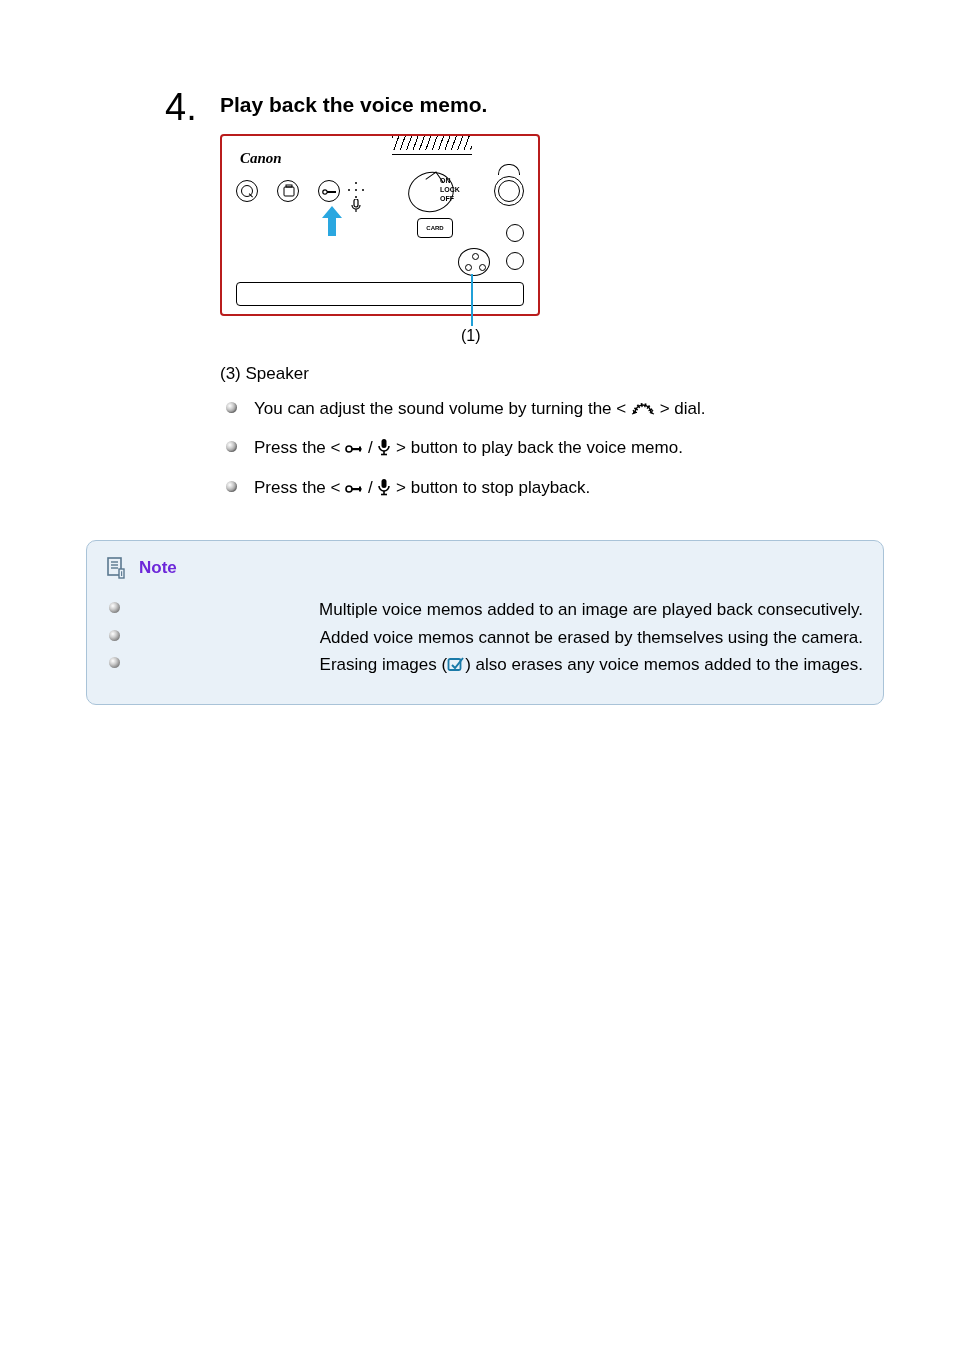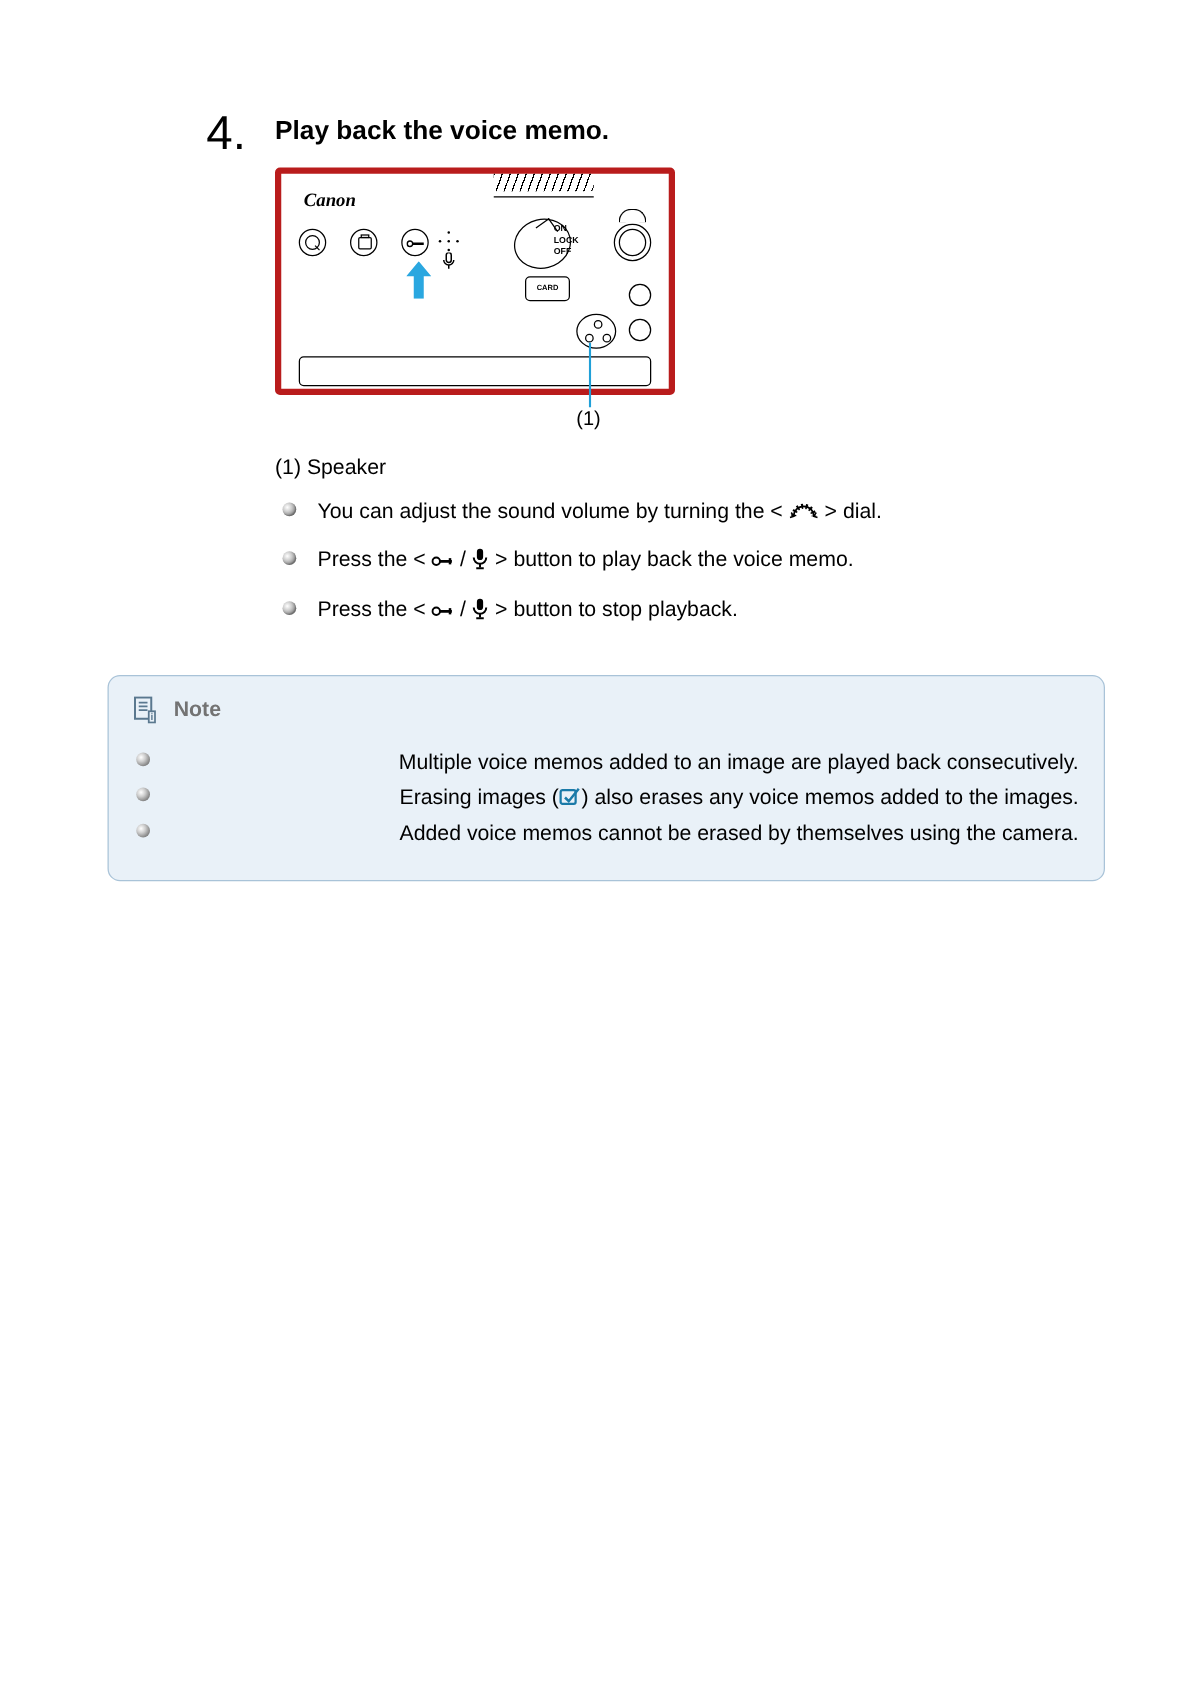--- a/index.html
+++ b/index.html
@@ -47,21 +47,21 @@
   .step-body {
     margin-left: 55px;
   }
   .illus-wrap {
     margin-top: 14px;
     margin-bottom: 10px;
   }
   .illus {
     width: 320px;
     height: 182px;
-    border: 5px solid #b91c1c;
+    border: 2px solid #b91c1c;
     border-radius: 4px;
     background: #fff;
     position: relative;
     box-sizing: border-box;
   }
   .logo {
     position: absolute;
     top: 14px;
     left: 18px;
     font-weight: 700;
@@ -210,21 +210,21 @@
     border-radius: 10px;
     background: #e9f1f8;
     padding: 16px 20px 22px 20px;
   }
   .note-head {
     display:flex; align-items:center; gap:14px; margin-bottom:18px;
   }
   .note-head .note-icon {
     width:18px; height:22px;
   }
-  .note-title { font-weight:700; font-size:17px; color:#737373; }
+  .note-title { font-weight:700; font-size:17px; color:#6d28d9; }
   ul.note-bullets {
     list-style:none; padding:0; margin:0;text-align:right;
   }
   ul.note-bullets > li {
     position:relative; padding-left:32px; font-size:17px; line-height:1.5; margin-bottom:2px;
   }
   ul.note-bullets > li > .bullet-dot {
     position: absolute;
     left: 2px;
     top: 5px;
@@ -332,21 +332,21 @@
           </div>
 
           <div class="bstrip"></div>
         </div>
         <svg class="callout-svg" width="2" height="52">
             <line x1="1" y1="0" x2="1" y2="52" stroke="#20a0d8" stroke-width="2"></line>
           </svg>
         <div class="callout-label">(1)</div>
       </div>
 
-      <div class="speaker-label">(1) Speaker</div>
+      <div class="speaker-label">(3) Speaker</div>
 
       <ul class="bullets">
         <li>
           <span class="bullet-dot"></span>
           <span>You can adjust the sound volume by turning the &lt; </span><span class="inline-icon"><svg width="24" height="18" viewBox="0 0 24 18">
                 <path d="M4 14 A8 8 0 0 1 20 14" fill="none" stroke="#000" stroke-width="1.4"></path>
                 <path d="M4 14 A8 8 0 0 1 20 14" fill="none" stroke="#000" stroke-width="4" stroke-dasharray="1.5 2" stroke-linecap="butt" opacity="1"></path>
                 <polyline points="2,11 4,14 1,15" fill="none" stroke="#000" stroke-width="1.2"></polyline>
                 <polyline points="22,11 20,14 23,15" fill="none" stroke="#000" stroke-width="1.2"></polyline>
               </svg></span><span> &gt; dial.</span>
@@ -396,25 +396,25 @@
       </span>
       <span class="note-title">Note</span>
     </div>
     <ul class="note-bullets">
       <li>
         <span class="bullet-dot"></span>
         <span>Multiple voice memos added to an image are played back consecutively.</span>
       </li>
       <li>
         <span class="bullet-dot"></span>
+        <span>Added voice memos cannot be erased by themselves using the camera.</span>
+      </li>
+      <li>
+        <span class="bullet-dot"></span>
         <span>Erasing images (</span><span class="link-ico"><svg width="18" height="16" viewBox="0 0 18 16">
               <rect x="1.5" y="3" width="12" height="11" rx="1.5" fill="none" stroke="#1a7aa8" stroke-width="1.8"></rect>
               <polyline points="5,9 8,12 16,2" fill="none" stroke="#1a7aa8" stroke-width="2"></polyline>
             </svg></span><span>) also erases any voice memos added to the images.</span>
       </li>
-      <li>
-        <span class="bullet-dot"></span>
-        <span>Added voice memos cannot be erased by themselves using the camera.</span>
-      </li>
     </ul>
   </div>
 
 </div>
 
 </body></html>

